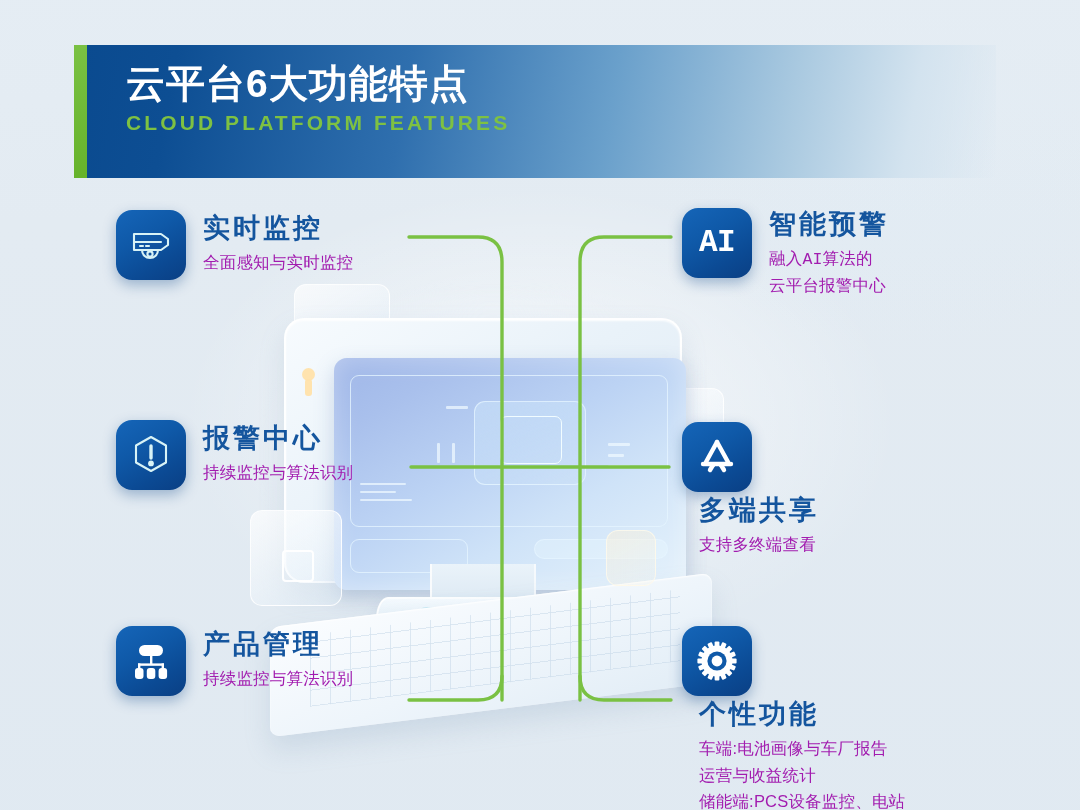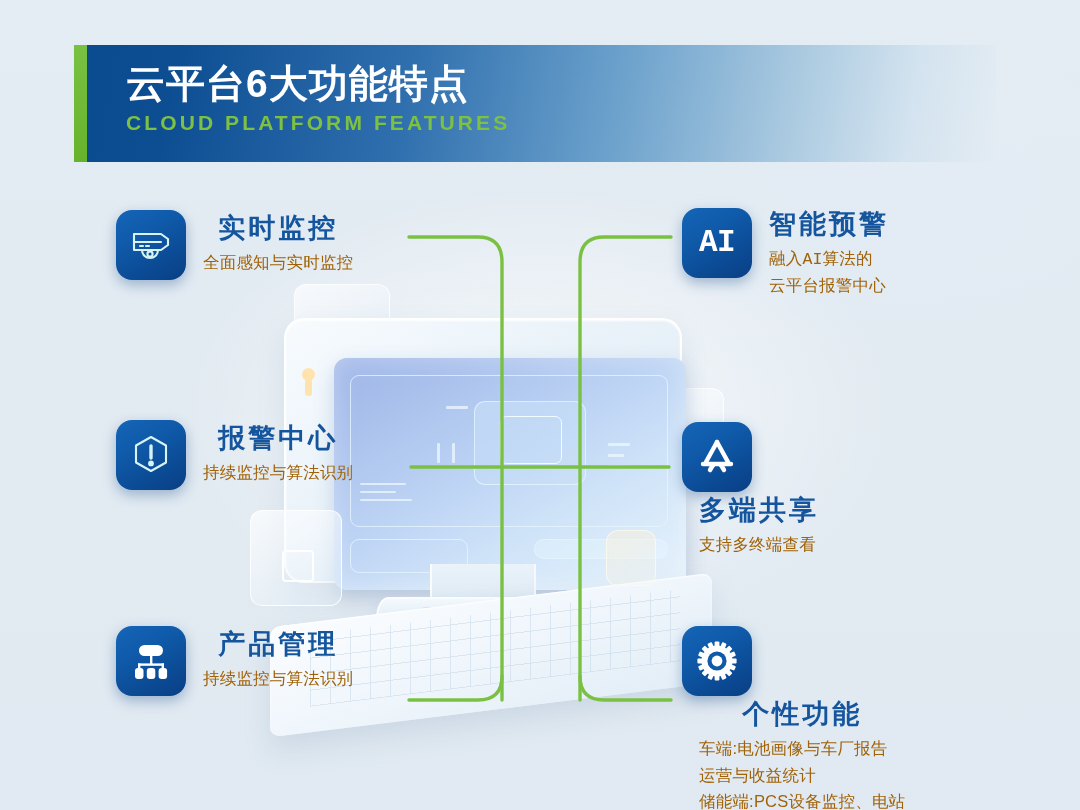--- a/index.html
+++ b/index.html
@@ -18,21 +18,21 @@
   }
   .bg-wash.w2 {
     background:radial-gradient(ellipse 34% 30% at 84% 22%, rgba(226,236,244,.85) 0%, rgba(226,236,244,0) 70%);
   }
   .bg-wash.w3 {
     background:linear-gradient(180deg, rgba(230,238,245,.6) 0%, rgba(226,235,243,0) 28%, rgba(222,232,241,.5) 100%);
   }
 
   
   .header {
-    position:absolute; left:74px; top:45px; width:922px; height:117px;
+    position:absolute; left:74px; top:45px; width:922px; height:133px;
   }
   .header-bg {
     position:absolute; inset:0;
     background:linear-gradient(100deg,#0a4a8f 0%,#0d4e93 11%,#2f6fae 36%,#6aa0cb 58%,#a9c9e0 77%,#d3e3ef 90%,rgba(227,235,242,0) 100%);
   }
   .header-accent {
     position:absolute; left:0; top:0; width:13px; height:100%;
     background:linear-gradient(180deg,#7ac143 0%,#66b32b 100%);
   }
   .header-text { position:absolute; left:52px; top:15px; }
@@ -163,24 +163,24 @@
   }
   .icon-box svg { display:block; }
   .icon-ai {
     color:#fff; font-size:31px; font-weight:bold; letter-spacing:-.5px;
     line-height:1; padding-bottom:2px;
   }
 
   .f-text { margin-left:17px; padding-top:3px; }
   .f-title {
     color:#14559e; font-size:27px; font-weight:bold; letter-spacing:3px;
-    line-height:1.18; white-space:nowrap;text-align:center;
+    line-height:1.18; white-space:nowrap;
   }
   .f-desc {
-    color:#a16207; font-size:16.5px; line-height:1.62; margin-top:4px;
+    color:#a21caf; font-size:16.5px; line-height:1.62; margin-top:4px;
     letter-spacing:.2px; white-space:nowrap;
   }
 </style>
 </head>
 <body>
 
 <div class="bg-wash w1"></div>
 <div class="bg-wash w2"></div>
 <div class="bg-wash w3"></div>
 

